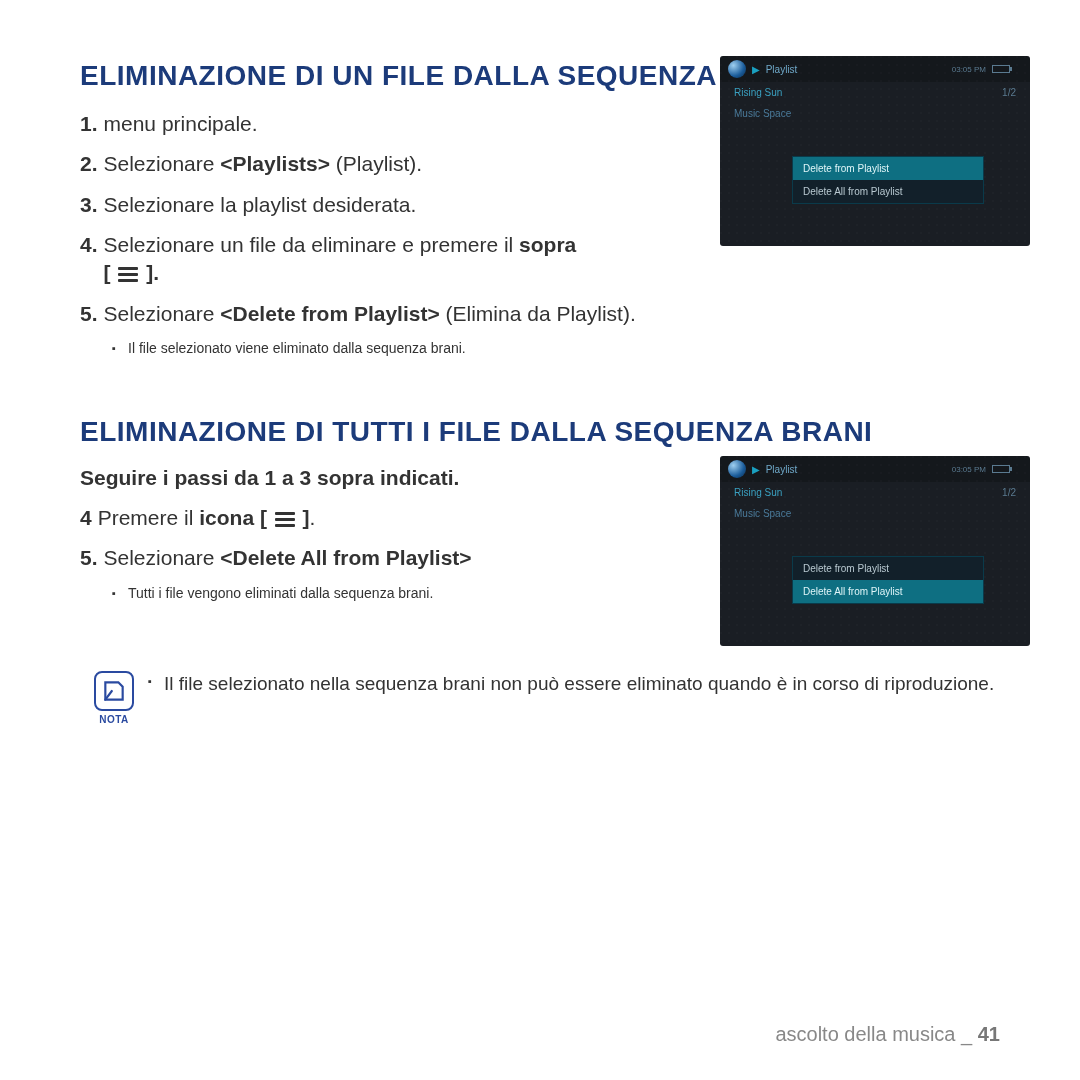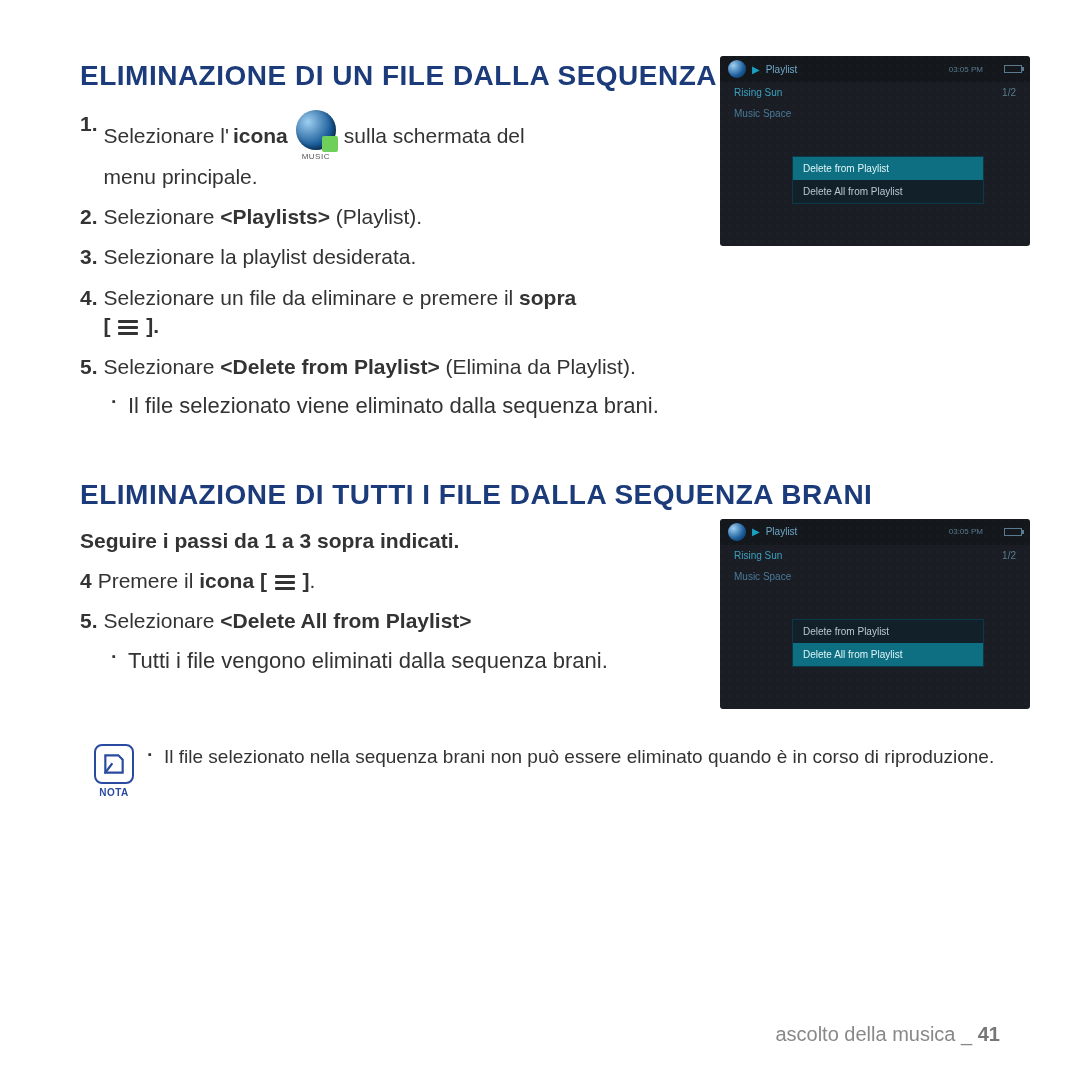--- a/index.html
+++ b/index.html
@@ -29,21 +29,21 @@
     line-height: 1.35;
     margin-bottom: 12px;
     display: flex;
     flex-wrap: wrap;
     align-items: flex-start;
   }
   .step-num { font-weight: bold; margin-right: 6px; }
   .step-body { flex: 1; }
   .bold { font-weight: bold; }
   .sub-bullet {
-    font-size: 22px;
+    font-size: 14px;
     margin-left: 32px;
     margin-top: 4px;
     margin-bottom: 6px;
     position: relative;
     padding-left: 16px;
   }
   .sub-bullet::before {
     content: "▪";
     position: absolute;
     left: 0;
@@ -116,21 +116,21 @@
     color: #6fa8c8;
     font-size: 10px;
     gap: 6px;
     position: relative;
   }
   .dev-top .dev-icon {
     width: 18px; height: 18px; border-radius: 50%;
     background: radial-gradient(circle at 30% 30%, #9ecff0, #1a5c9a 60%, #0a2a4a);
   }
   .dev-top .arrow { color: #1aa0c0; font-size: 10px; }
-  .dev-top .right { position: absolute; right: 8px; color: #5a7a90; font-size: 8px; display: flex; gap: 21px; align-items: center; }
+  .dev-top .right { position: absolute; right: 20px; color: #5a7a90; font-size: 8px; display: flex; gap: 6px; align-items: center; }
   .dev-top .batt { width: 18px; height: 8px; border: 1px solid #5a7a90; position: relative; }
   .dev-top .batt::after { content:""; position:absolute; right:-3px; top:1px; width:2px; height:4px; background:#5a7a90;}
   .dev-row {
     padding: 5px 14px;
     color: #4a7a9a;
     font-size: 10px;
     position: relative;
   }
   .dev-row.hl { color: #3aa0c0; }
   .dev-row .cnt { position: absolute; right: 14px; color: #5a7a90; }
@@ -195,29 +195,20 @@
 <body>
 
 <div class="section1">
   <div class="heading">ELIMINAZIONE DI UN FILE DALLA SEQUENZA BRANI</div>
 
   <div class="content">
     <ol>
       <li class="step">
         <span class="step-num">1.</span>
         <span class="step-body">
-          <span class="step-line1">
-            <span>Selezionare l'</span>
-              <span class="bold">icona</span>
-            <span class="music-icon">
-              <span class="circle"></span>
-              <span class="lbl">MUSIC</span>
-            </span>
-            <span>sulla schermata del</span>
-          </span>
           <span>menu principale.</span>
         </span>
       </li>
       <li class="step">
         <span class="step-num">2.</span>
         <span class="step-body">
           <span>Selezionare </span><span class="bold">&lt;Playlists&gt;</span><span> (Playlist).</span>
         </span>
       </li>
       <li class="step">

